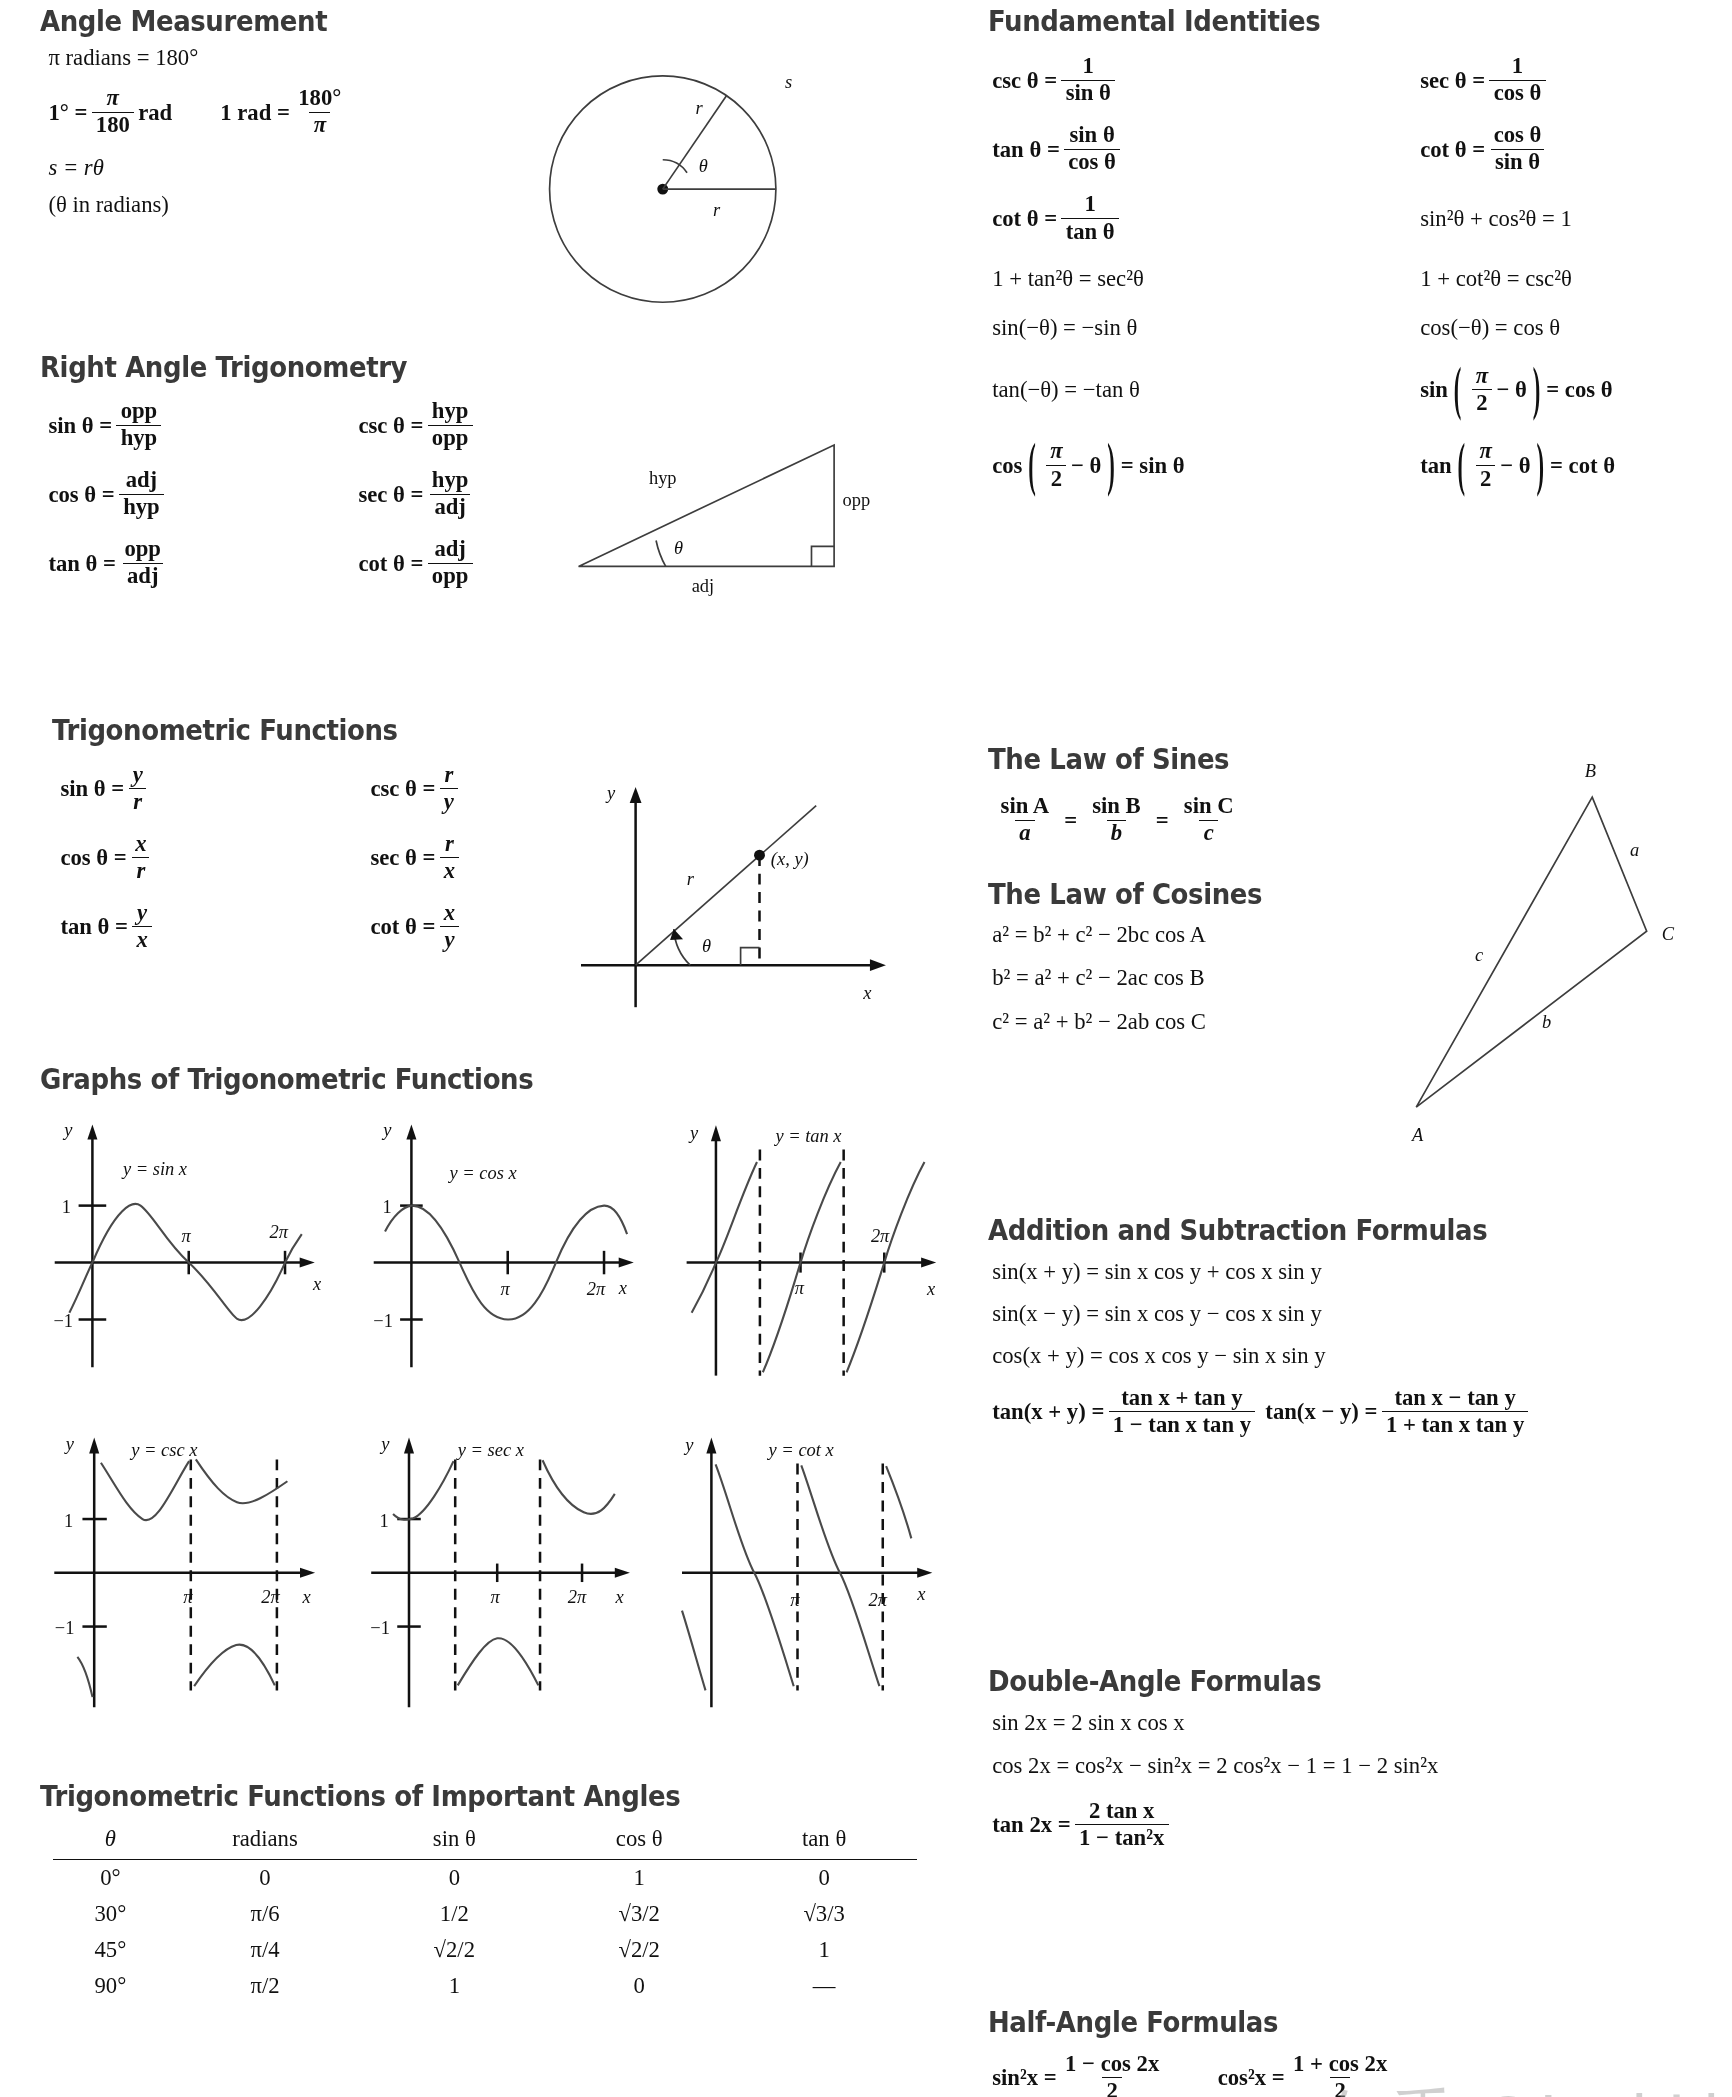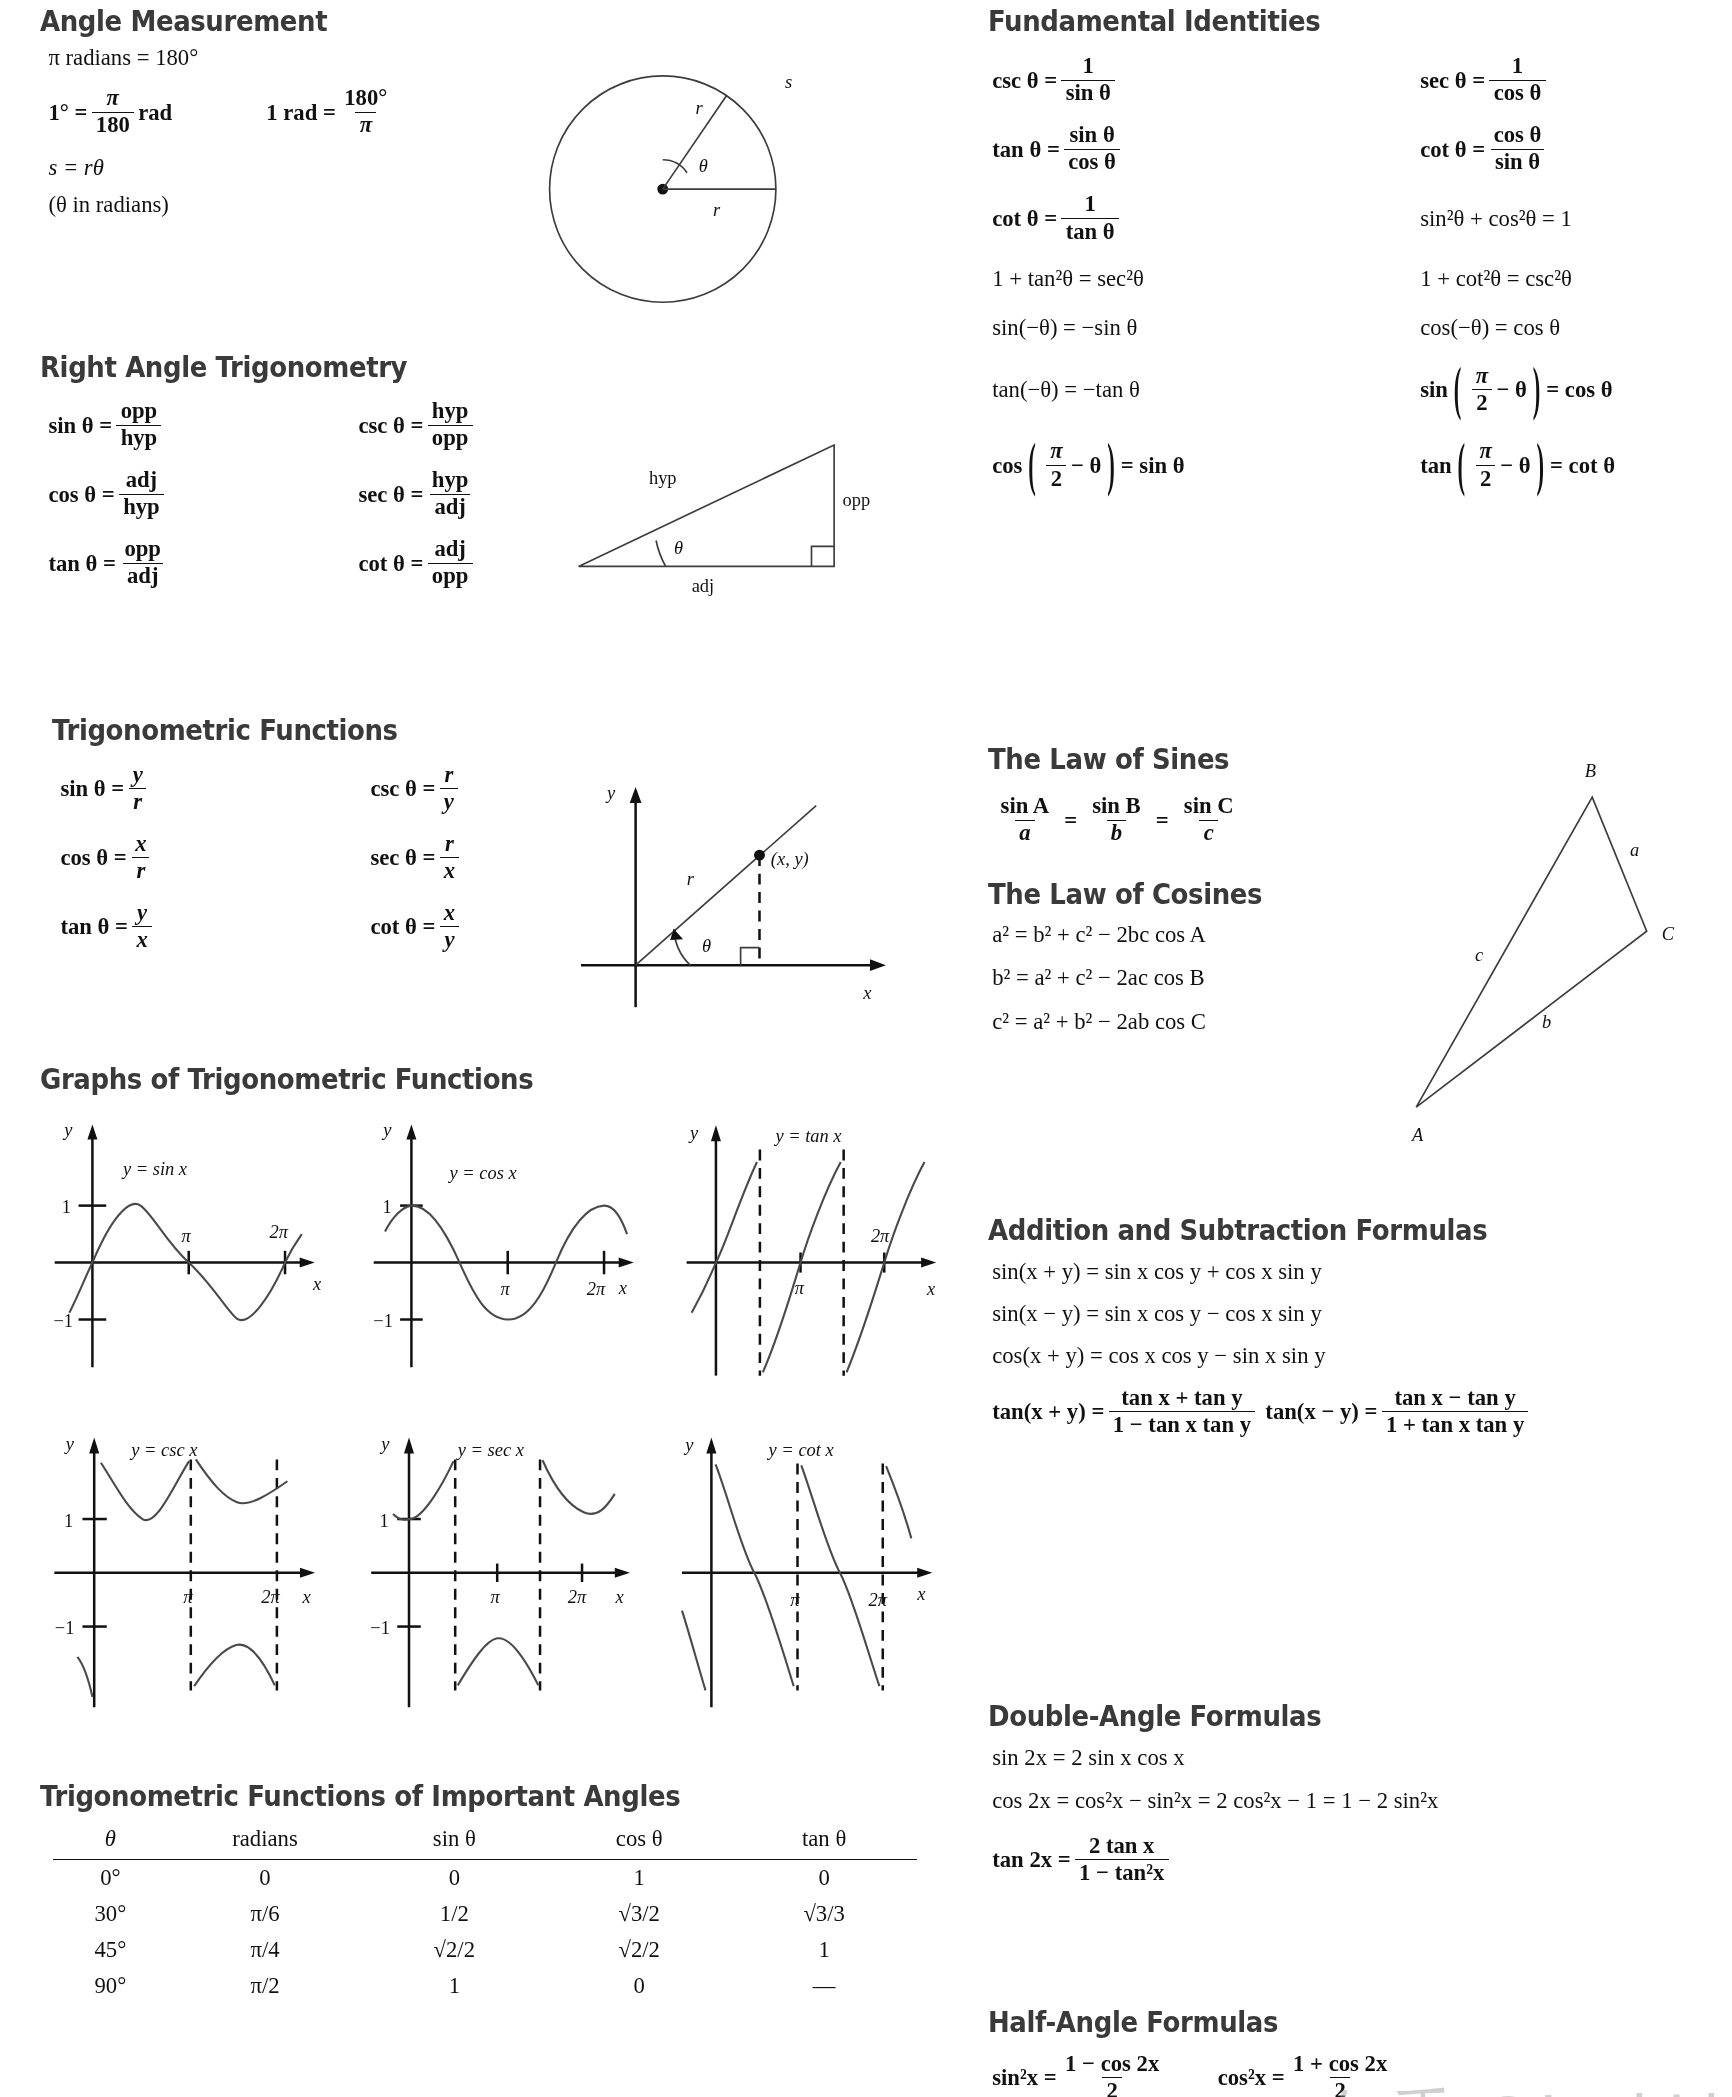--- a/index.html
+++ b/index.html
@@ -80,21 +80,21 @@
 
       <div style="display:flex;align-items:center;margin-left:8.4px;">
         <div class="m eq">
           <span>1° =</span>
           <span class="frac">
             <span class="num it">π</span>
             <span class="den">180</span>
           </span>
           <span>rad</span>
         </div>
-        <div class="m eq" style="margin-left:94px;">
+        <div class="m eq" style="margin-left:48px;">
           <span>1 rad =</span>
           <span class="frac">
             <span class="num">180°</span>
             <span class="den it">π</span>
           </span>
         </div>
       </div>
 
       <div class="m it" style="margin:19.3px 0 14.3px 8.4px;">s = rθ</div>
       <div class="m" style="margin-left:8.4px;">(θ in radians)</div>
@@ -576,21 +576,21 @@
       </div>
       <div class="m eq" style="margin:0 0 0 4.2px;">
         <span>tan(x − y) =</span>
         <span class="frac">
             <span class="num">tan x − tan y</span>
             <span class="den">1 + tan x tan y</span>
           </span>
       </div>
     </div>
 
-    <div class="block" style="left:0;top:1703px;width:713px;">
+    <div class="block" style="left:0;top:1668px;width:713px;">
       <h2 class="sec">Double-Angle Formulas</h2>
       <div class="m" style="margin:14.3px 0 20px 4.2px;">sin 2x = 2 sin x cos x</div>
       <div class="m" style="margin:0 0 22.7px 4.2px;">cos 2x = cos²x − sin²x = 2 cos²x − 1 = 1 − 2 sin²x</div>
       <div class="m eq" style="margin-left:4.2px;">
         <span>tan 2x =</span>
         <span class="frac">
             <span class="num">2 tan x</span>
             <span class="den">1 − tan²x</span>
           </span>
       </div>

